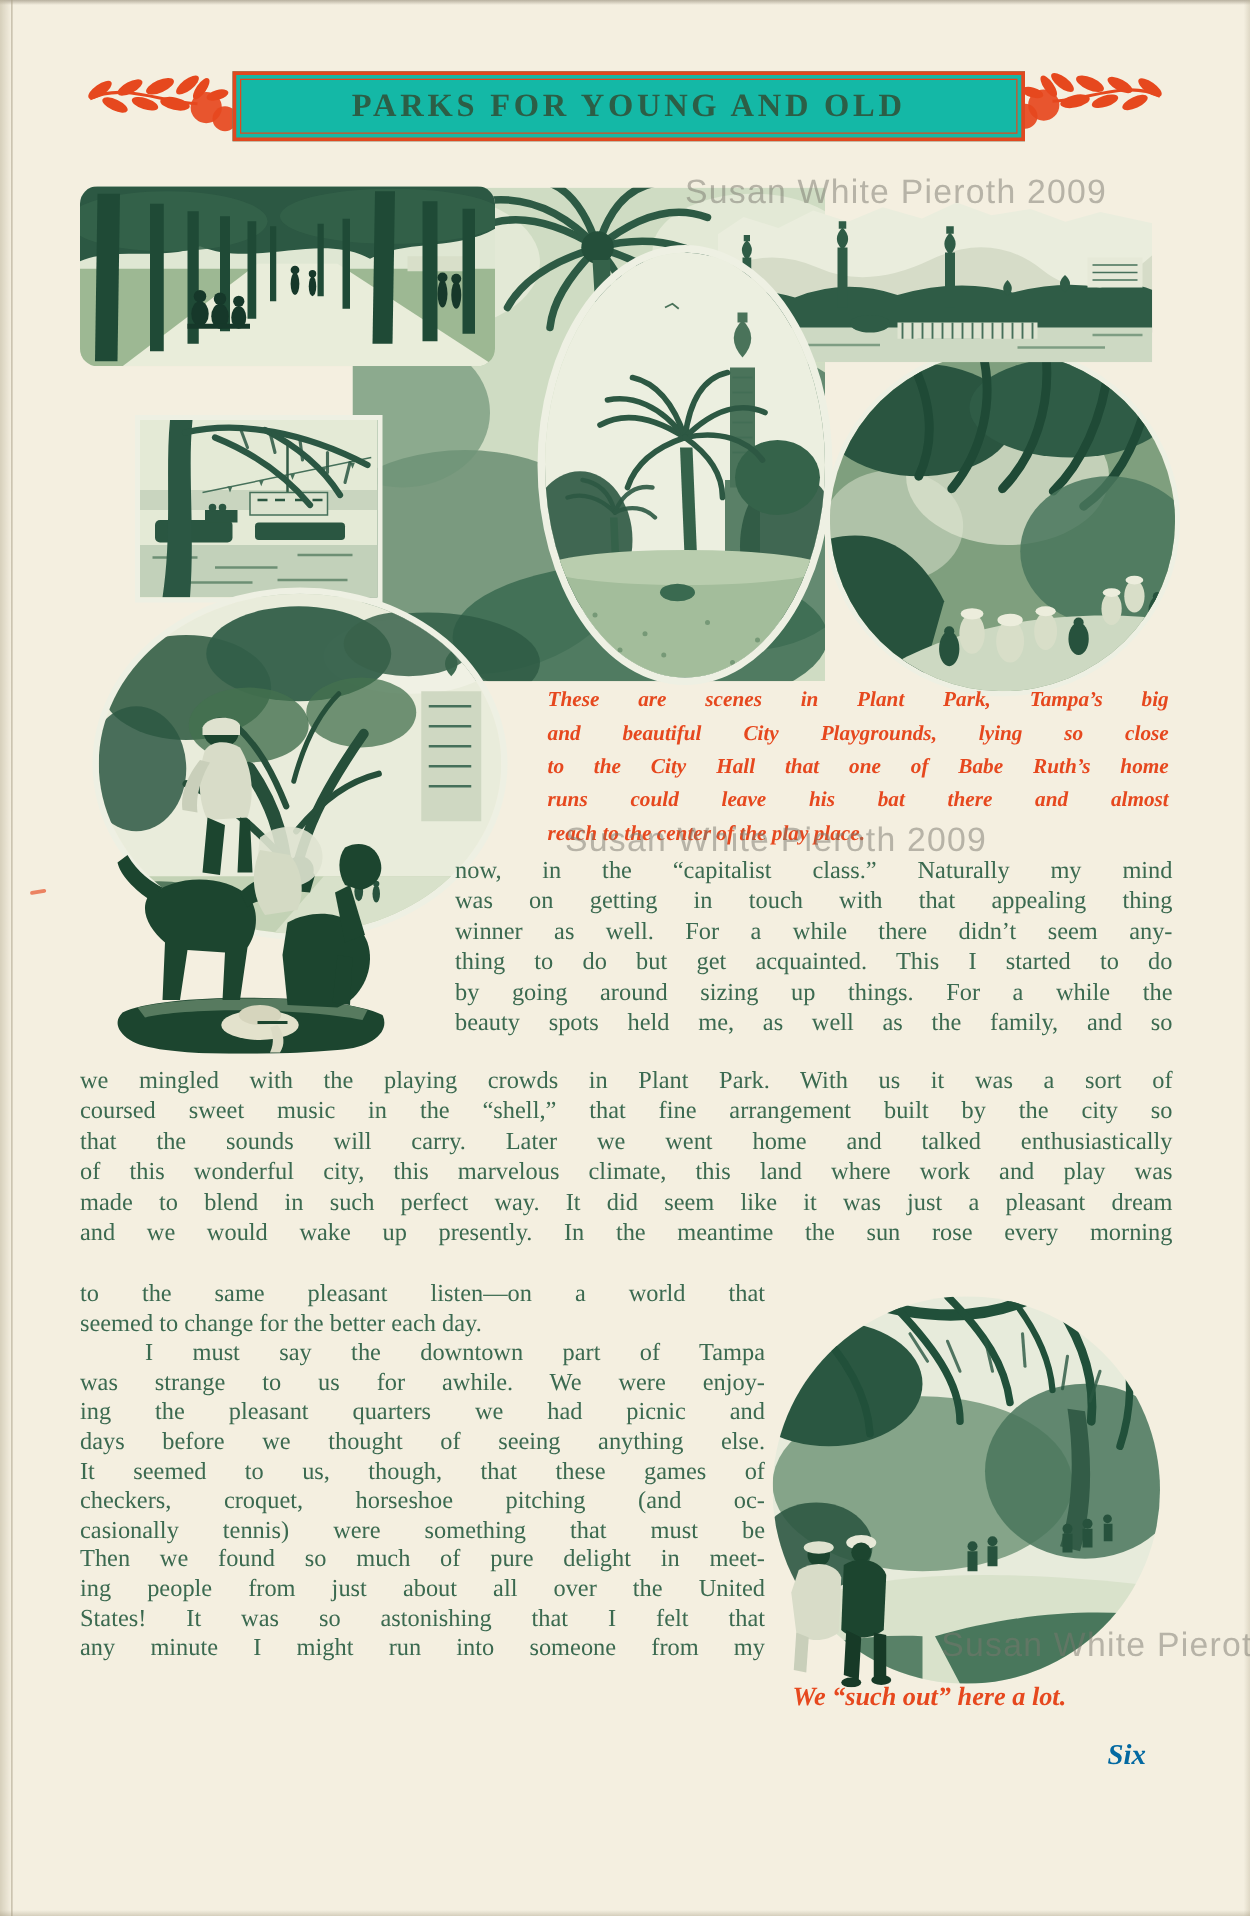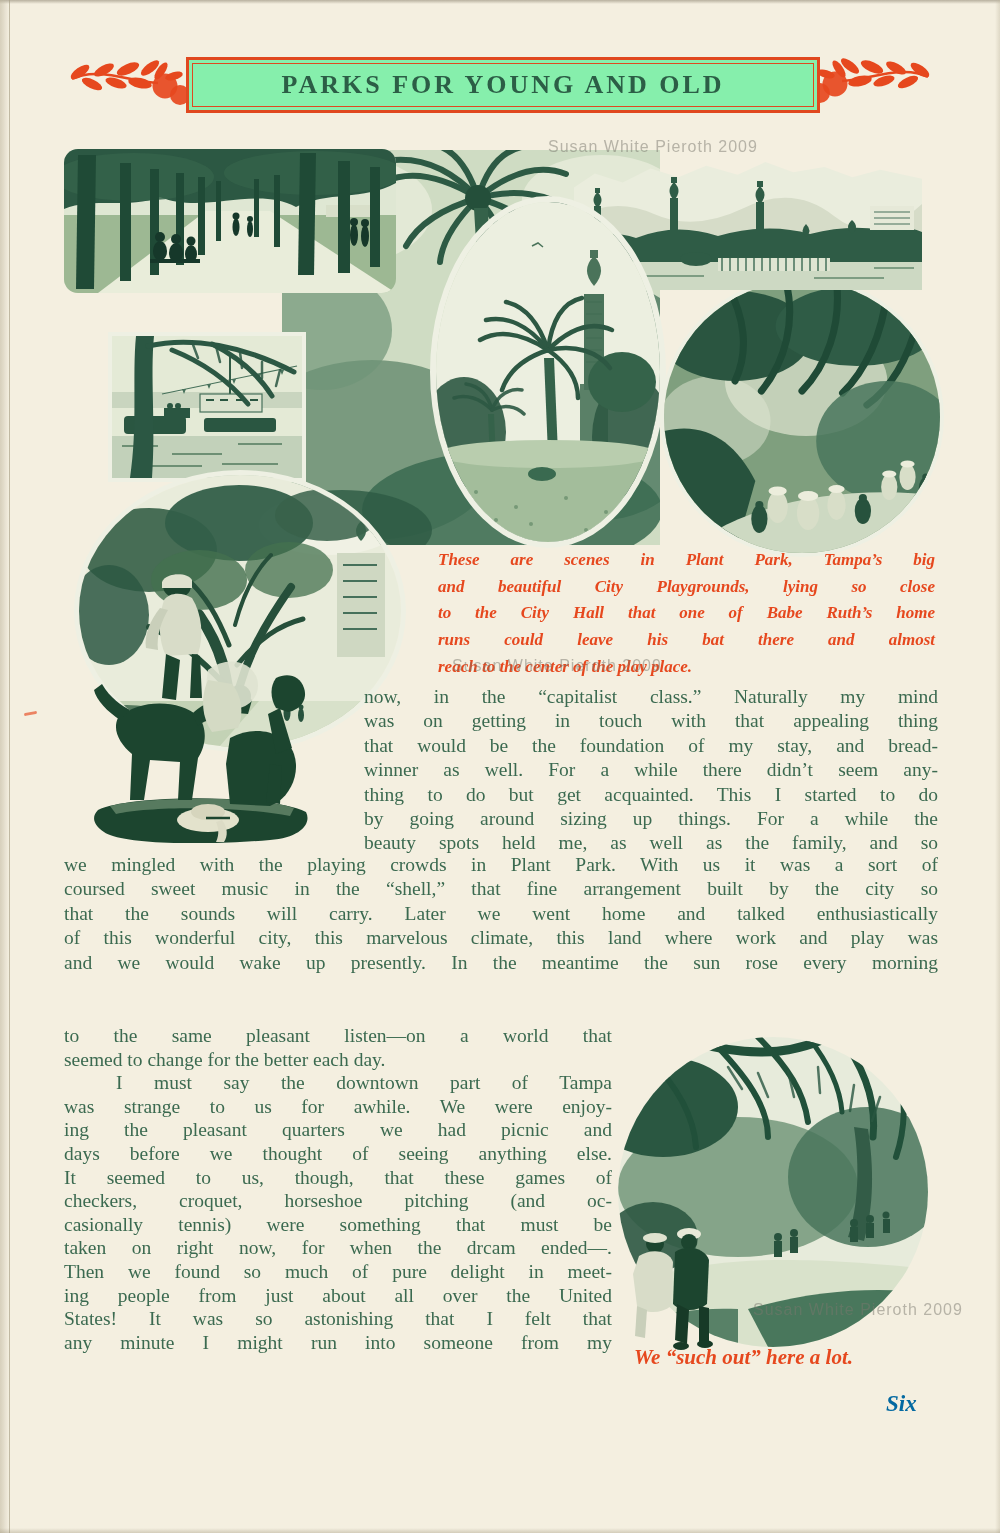--- a/index.html
+++ b/index.html
@@ -13,34 +13,34 @@
   .edge-top{left:0;top:0;width:1000px;height:4px;background:linear-gradient(to bottom,rgba(110,100,80,.45),rgba(110,100,80,0));}
   .edge-left{left:0;top:0;width:9px;height:1533px;background:linear-gradient(to right,rgba(190,182,158,.55),rgba(190,182,158,0));border-right:1px solid rgba(150,140,115,.35);}
   .edge-right{right:0;top:0;width:5px;height:1533px;background:linear-gradient(to left,rgba(190,182,158,.4),rgba(190,182,158,0));}
   .edge-bottom{left:0;bottom:0;width:1000px;height:5px;background:linear-gradient(to top,rgba(150,140,115,.35),rgba(150,140,115,0));}
   .scan-dash{left:24px;top:712px;width:13px;height:3px;background:#e6481e;opacity:.65;transform:rotate(-10deg);border-radius:2px;}
 
   
   .banner{
     left:186px;top:57px;width:628px;height:50px;
     border:3px solid #e0481f;display:flex;align-items:center;justify-content:center;
-    background:#86efac;z-index:6;
+    background:#14b8a6;z-index:6;
   }
   .banner::before{content:"";position:absolute;inset:3px;border:1px solid #e0481f;pointer-events:none;}
   .banner-title{
     font-size:26px;font-weight:700;letter-spacing:3px;color:#2c5e46;
     font-family:"Liberation Serif",serif;white-space:nowrap;
   }
   .ornament{width:120px;height:58px;z-index:5;}
   .orn-left{left:68px;top:52px;}
   .orn-right{left:812px;top:50px;transform:scaleX(-1);}
 
   
   .watermark{
-    font-family:"Liberation Sans",sans-serif;font-size:16px;letter-spacing:1px;
+    font-family:"Liberation Sans",sans-serif;font-size:27px;letter-spacing:1px;
     color:rgba(122,119,110,.5);white-space:nowrap;z-index:9;font-weight:400;
   }
   .wm1{left:548px;top:138px;}
   .wm2{left:452px;top:657px;}
   .wm3{left:753px;top:1301px;}
 
   
   .photo{overflow:hidden;}
   .photo svg{display:block;width:100%;height:100%;}
   .ph-bigpalm{left:282px;top:150px;width:378px;height:395px;z-index:1;}
@@ -492,44 +492,43 @@
       <div class="tline">and beautiful City Playgrounds, lying so close</div>
       <div class="tline">to the City Hall that one of Babe Ruth’s home</div>
       <div class="tline">runs could leave his bat there and almost</div>
       <div class="tline end">reach to the center of the play place.</div>
     </div>
   <span class="abs watermark wm2">Susan White Pieroth 2009</span>
 
   <div class="abs textblock col-right">
       <div class="tline">now, in the “capitalist class.” Naturally my mind</div>
       <div class="tline">was on getting in touch with that appealing thing</div>
-      <div class="tline">that would be the foundation of my stay, and bread-</div>
       <div class="tline">winner as well. For a while there didn’t seem any-</div>
       <div class="tline">thing to do but get acquainted. This I started to do</div>
       <div class="tline">by going around sizing up things. For a while the</div>
       <div class="tline">beauty spots held me, as well as the family, and so</div>
     </div>
   <div class="abs textblock col-full">
       <div class="tline">we mingled with the playing crowds in Plant Park. With us it was a sort of</div>
       <div class="tline">coursed sweet music in the “shell,” that fine arrangement built by the city so</div>
       <div class="tline">that the sounds will carry. Later we went home and talked enthusiastically</div>
       <div class="tline">of this wonderful city, this marvelous climate, this land where work and play was</div>
+      <div class="tline">made to blend in such perfect way. It did seem like it was just a pleasant dream</div>
       <div class="tline">and we would wake up presently. In the meantime the sun rose every morning</div>
     </div>
   <div class="abs textblock col-left">
       <div class="tline">to the same pleasant listen—on a world that</div>
       <div class="tline end">seemed to change for the better each day.</div>
       <div class="tline ind">I must say the downtown part of Tampa</div>
       <div class="tline">was strange to us for awhile. We were enjoy-</div>
       <div class="tline">ing the pleasant quarters we had picnic and</div>
       <div class="tline">days before we thought of seeing anything else.</div>
       <div class="tline">It seemed to us, though, that these games of</div>
       <div class="tline">checkers, croquet, horseshoe pitching (and oc-</div>
       <div class="tline">casionally tennis) were something that must be</div>
-      <div class="tline">taken on right now, for when the drcam ended—.</div>
       <div class="tline">Then we found so much of pure delight in meet-</div>
       <div class="tline">ing people from just about all over the United</div>
       <div class="tline">States! It was so astonishing that I felt that</div>
       <div class="tline">any minute I might run into someone from my</div>
     </div>
 
   <div class="abs photo ph-circle-bottom" aria-label="park promenade under hanging palm fronds">
     <svg viewBox="0 0 310 310" preserveAspectRatio="none">
       <rect width="310" height="310" fill="#e7ebdb"></rect>
       <ellipse cx="120" cy="150" rx="120" ry="70" fill="#6d9274" opacity=".8"></ellipse>

